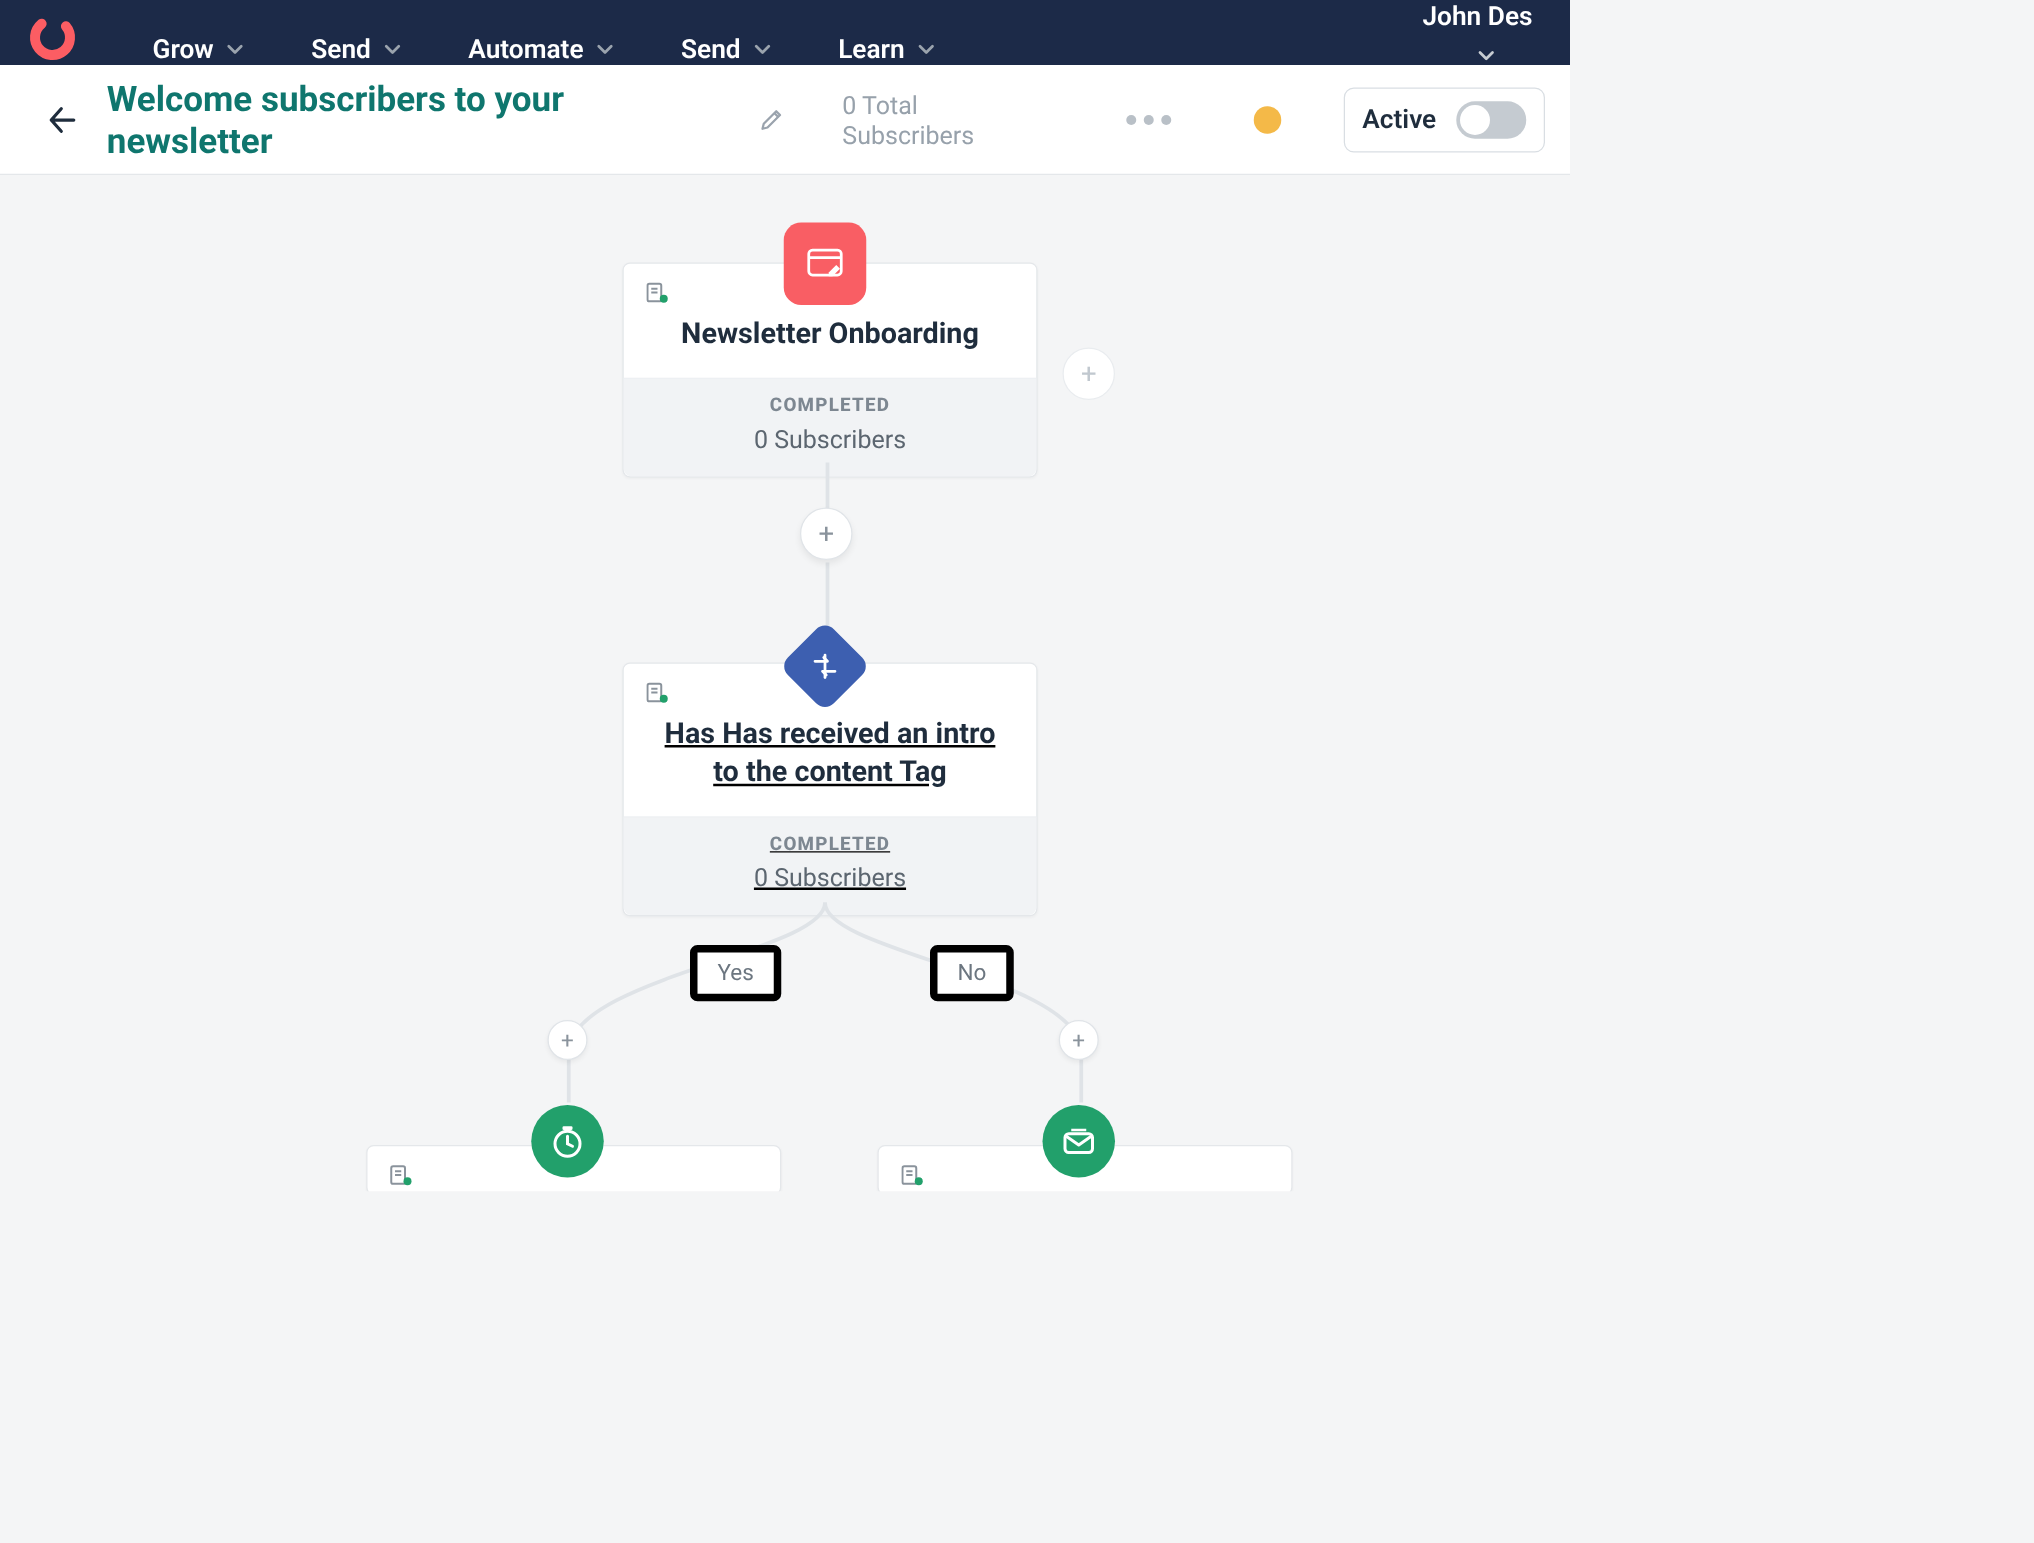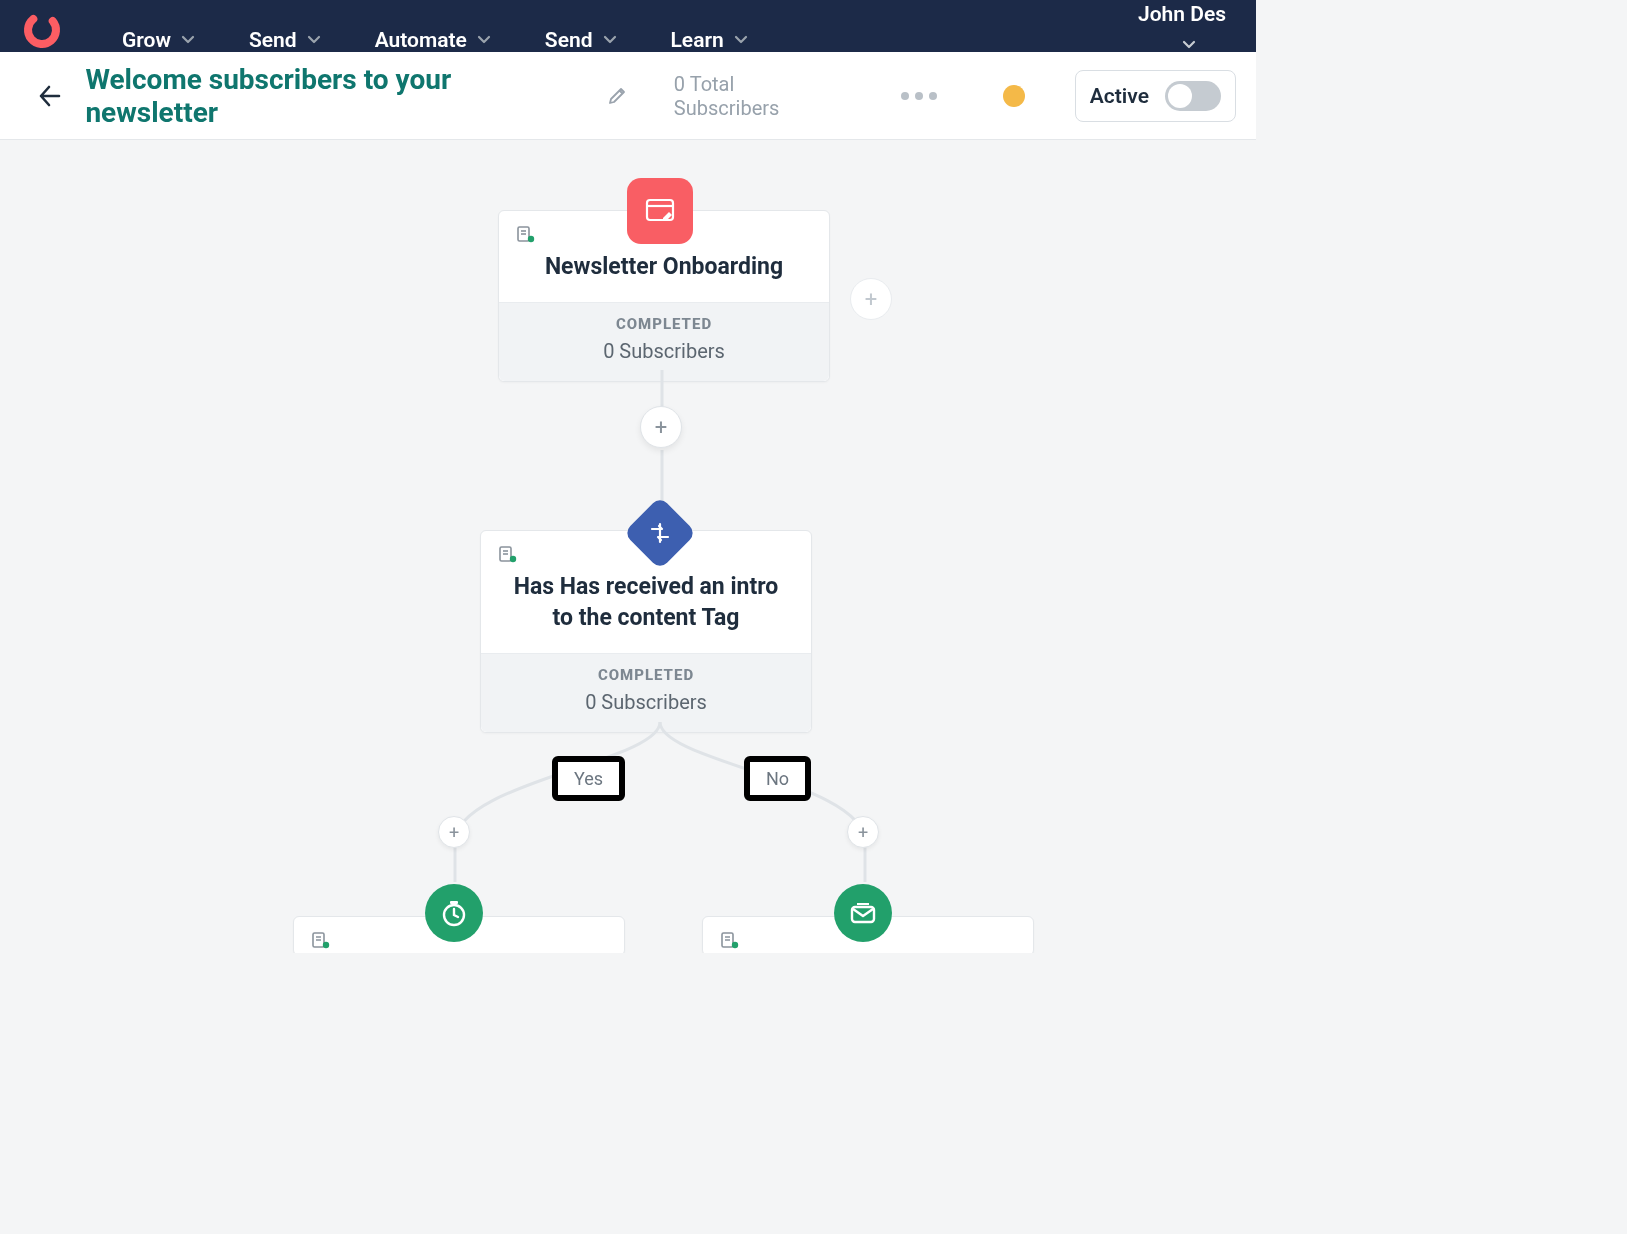--- a/index.html
+++ b/index.html
@@ -297,21 +297,21 @@
   <div class="plus-circle" style="left:640px; top:246px;">+</div>
 
   <div class="diamond-badge" style="left:627px; top:340px;">
     <div class="diamond">
       <svg width="28" height="28" viewBox="0 0 28 28">
         <path d="M6 10h10l-3-3 M22 18h-10l3 3" stroke="#fff" stroke-width="2.2" fill="none" stroke-linecap="round" stroke-linejoin="round"></path>
         <line x1="14" y1="5" x2="14" y2="23" stroke="#fff" stroke-width="2.2" stroke-linecap="round"></line>
       </svg>
     </div>
   </div>
-  <div class="node-card" style="left:480px; top:370px;">
+  <div class="node-card" style="left:498px; top:370px;text-decoration:underline;">
     <div class="node-status-ico">
       <svg width="18" height="18" viewBox="0 0 18 18">
         <rect x="1" y="2" width="11" height="14" rx="1.5" fill="none" stroke="#8a939c" stroke-width="1.6"></rect>
         <line x1="4" y1="6" x2="9" y2="6" stroke="#8a939c" stroke-width="1.6"></line>
         <line x1="4" y1="9" x2="9" y2="9" stroke="#8a939c" stroke-width="1.6"></line>
         <circle cx="14" cy="14" r="3.2" fill="#22a06b"></circle>
       </svg>
     </div>
     <div class="node-head">
       <div class="node-title">Has Has received an intro to the content Tag</div>

